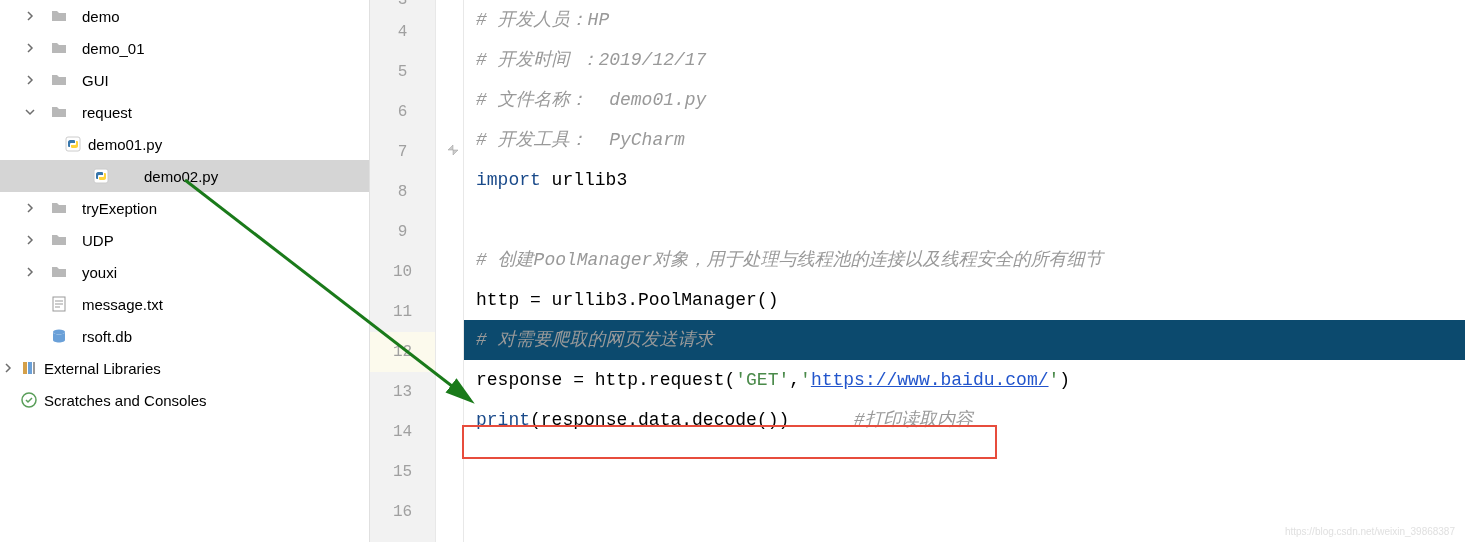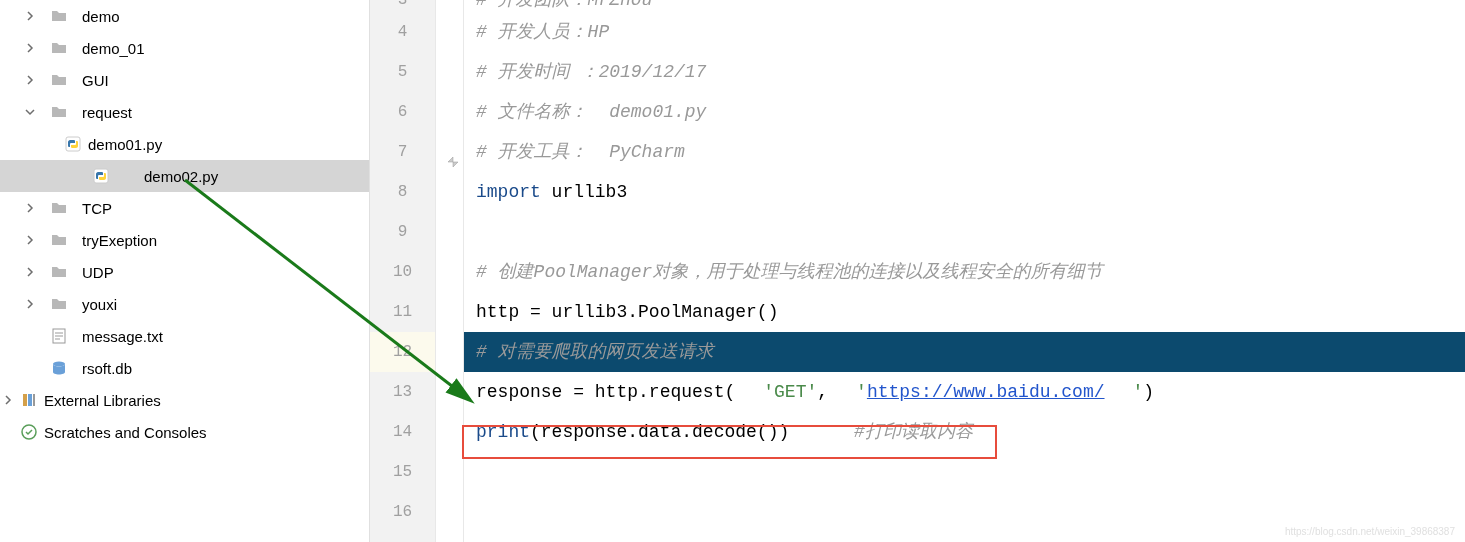--- a/index.html
+++ b/index.html
@@ -79,21 +79,21 @@
       line-height: 40px;
       padding-left: 12px;
       font-family: "SimSun", "Consolas", "Courier New", monospace;
       font-size: 18px;
       white-space: pre;
       position: relative;
     }
     .code-line.highlight { background: #0c4a6e; }
     .comment { color: #999999; font-style: italic; }
     .keyword { color: #1a4a8a; font-weight: normal; }
-    .string { color: #4a8a4a; margin-left: 28px; }
+    .string { color: #4a8a4a; }
     .url-link { color: #2255cc; text-decoration: underline; }
     
     .red-box {
       position: absolute;
       border: 2px solid #e74c3c;
       left: 462px;
       top: 425px;
       width: 535px;
       height: 34px;
       pointer-events: none;
@@ -193,33 +193,20 @@
       <div class="tree-item indent-2 selected">
         <span class="chevron"></span>
         <span class="folder-icon">
           <svg width="18" height="18" viewBox="0 0 18 18">
             <rect x="2" y="2" width="14" height="14" rx="2" fill="#fff" stroke="#ccc"></rect>
             <path fill="#3776ab" d="M6 5h4c1 0 1 1 1 1v2H7c-1 0-1 1-1 1v3H5c-1 0-1-1-1-1V7c0-1 1-2 2-2z"></path>
             <path fill="#ffd43b" d="M12 13H8c-1 0-1-1-1-1v-2h4c1 0 1-1 1-1V6h1c1 0 1 1 1 1v4c0 1-1 2-2 2z"></path>
           </svg>
         </span>
         <span class="tree-label">demo02.py</span>
-      </div>
-      <div class="tree-item indent-1">
-        <span class="chevron">
-          <svg width="10" height="10" viewBox="0 0 10 10">
-            <path d="M3 1l4 4-4 4" stroke="#6e6e6e" stroke-width="1.5" fill="none"></path>
-          </svg>
-        </span>
-        <span class="folder-icon">
-          <svg width="18" height="18" viewBox="0 0 18 18">
-            <path fill="#b8b8b8" d="M2 4h5l2 2h7v8H2z"></path>
-          </svg>
-        </span>
-        <span class="tree-label">TCP</span>
       </div>
       <div class="tree-item indent-1">
         <span class="chevron">
           <svg width="10" height="10" viewBox="0 0 10 10">
             <path d="M3 1l4 4-4 4" stroke="#6e6e6e" stroke-width="1.5" fill="none"></path>
           </svg>
         </span>
         <span class="folder-icon">
           <svg width="18" height="18" viewBox="0 0 18 18">
             <path fill="#b8b8b8" d="M2 4h5l2 2h7v8H2z"></path>
@@ -313,21 +300,20 @@
         <div class="line-num">10</div>
         <div class="line-num">11</div>
         <div class="line-num" style="background: rgb(252, 250, 237);">12</div>
         <div class="line-num">13</div>
         <div class="line-num">14</div>
         <div class="line-num">15</div>
         <div class="line-num">16</div>
       </div>
     <div class="margin-strip"></div>
     <div class="code-area" id="code">
-        <div class="code-line" style="height: 12px; line-height: 0px; overflow: hidden; padding-top: 0px;"><span class="comment"># 开发团队：MrZhou</span></div>
         <div class="code-line"><span class="comment"># 开发人员：HP</span></div>
         <div class="code-line"><span class="comment"># 开发时间 ：2019/12/17</span></div>
         <div class="code-line"><span class="comment"># 文件名称：  demo01.py</span></div>
         <div class="code-line" style="position: relative;"><span class="comment"># 开发工具：  PyCharm</span><span class="fold-handle"><svg width="14" height="14" viewBox="0 0 14 14">
               <path d="M7 2 L2 7 L7 7 Z M7 12 L12 7 L7 7 Z" fill="#ccc" stroke="#999" stroke-width="0.5"></path>
             </svg></span></div>
         <div class="code-line"><span class="keyword">import</span><span> urllib3</span></div>
         <div class="code-line"></div>
         <div class="code-line"><span class="comment"># 创建PoolManager对象，用于处理与线程池的连接以及线程安全的所有细节</span></div>
         <div class="code-line"><span>http = urllib3.PoolManager()</span></div>

